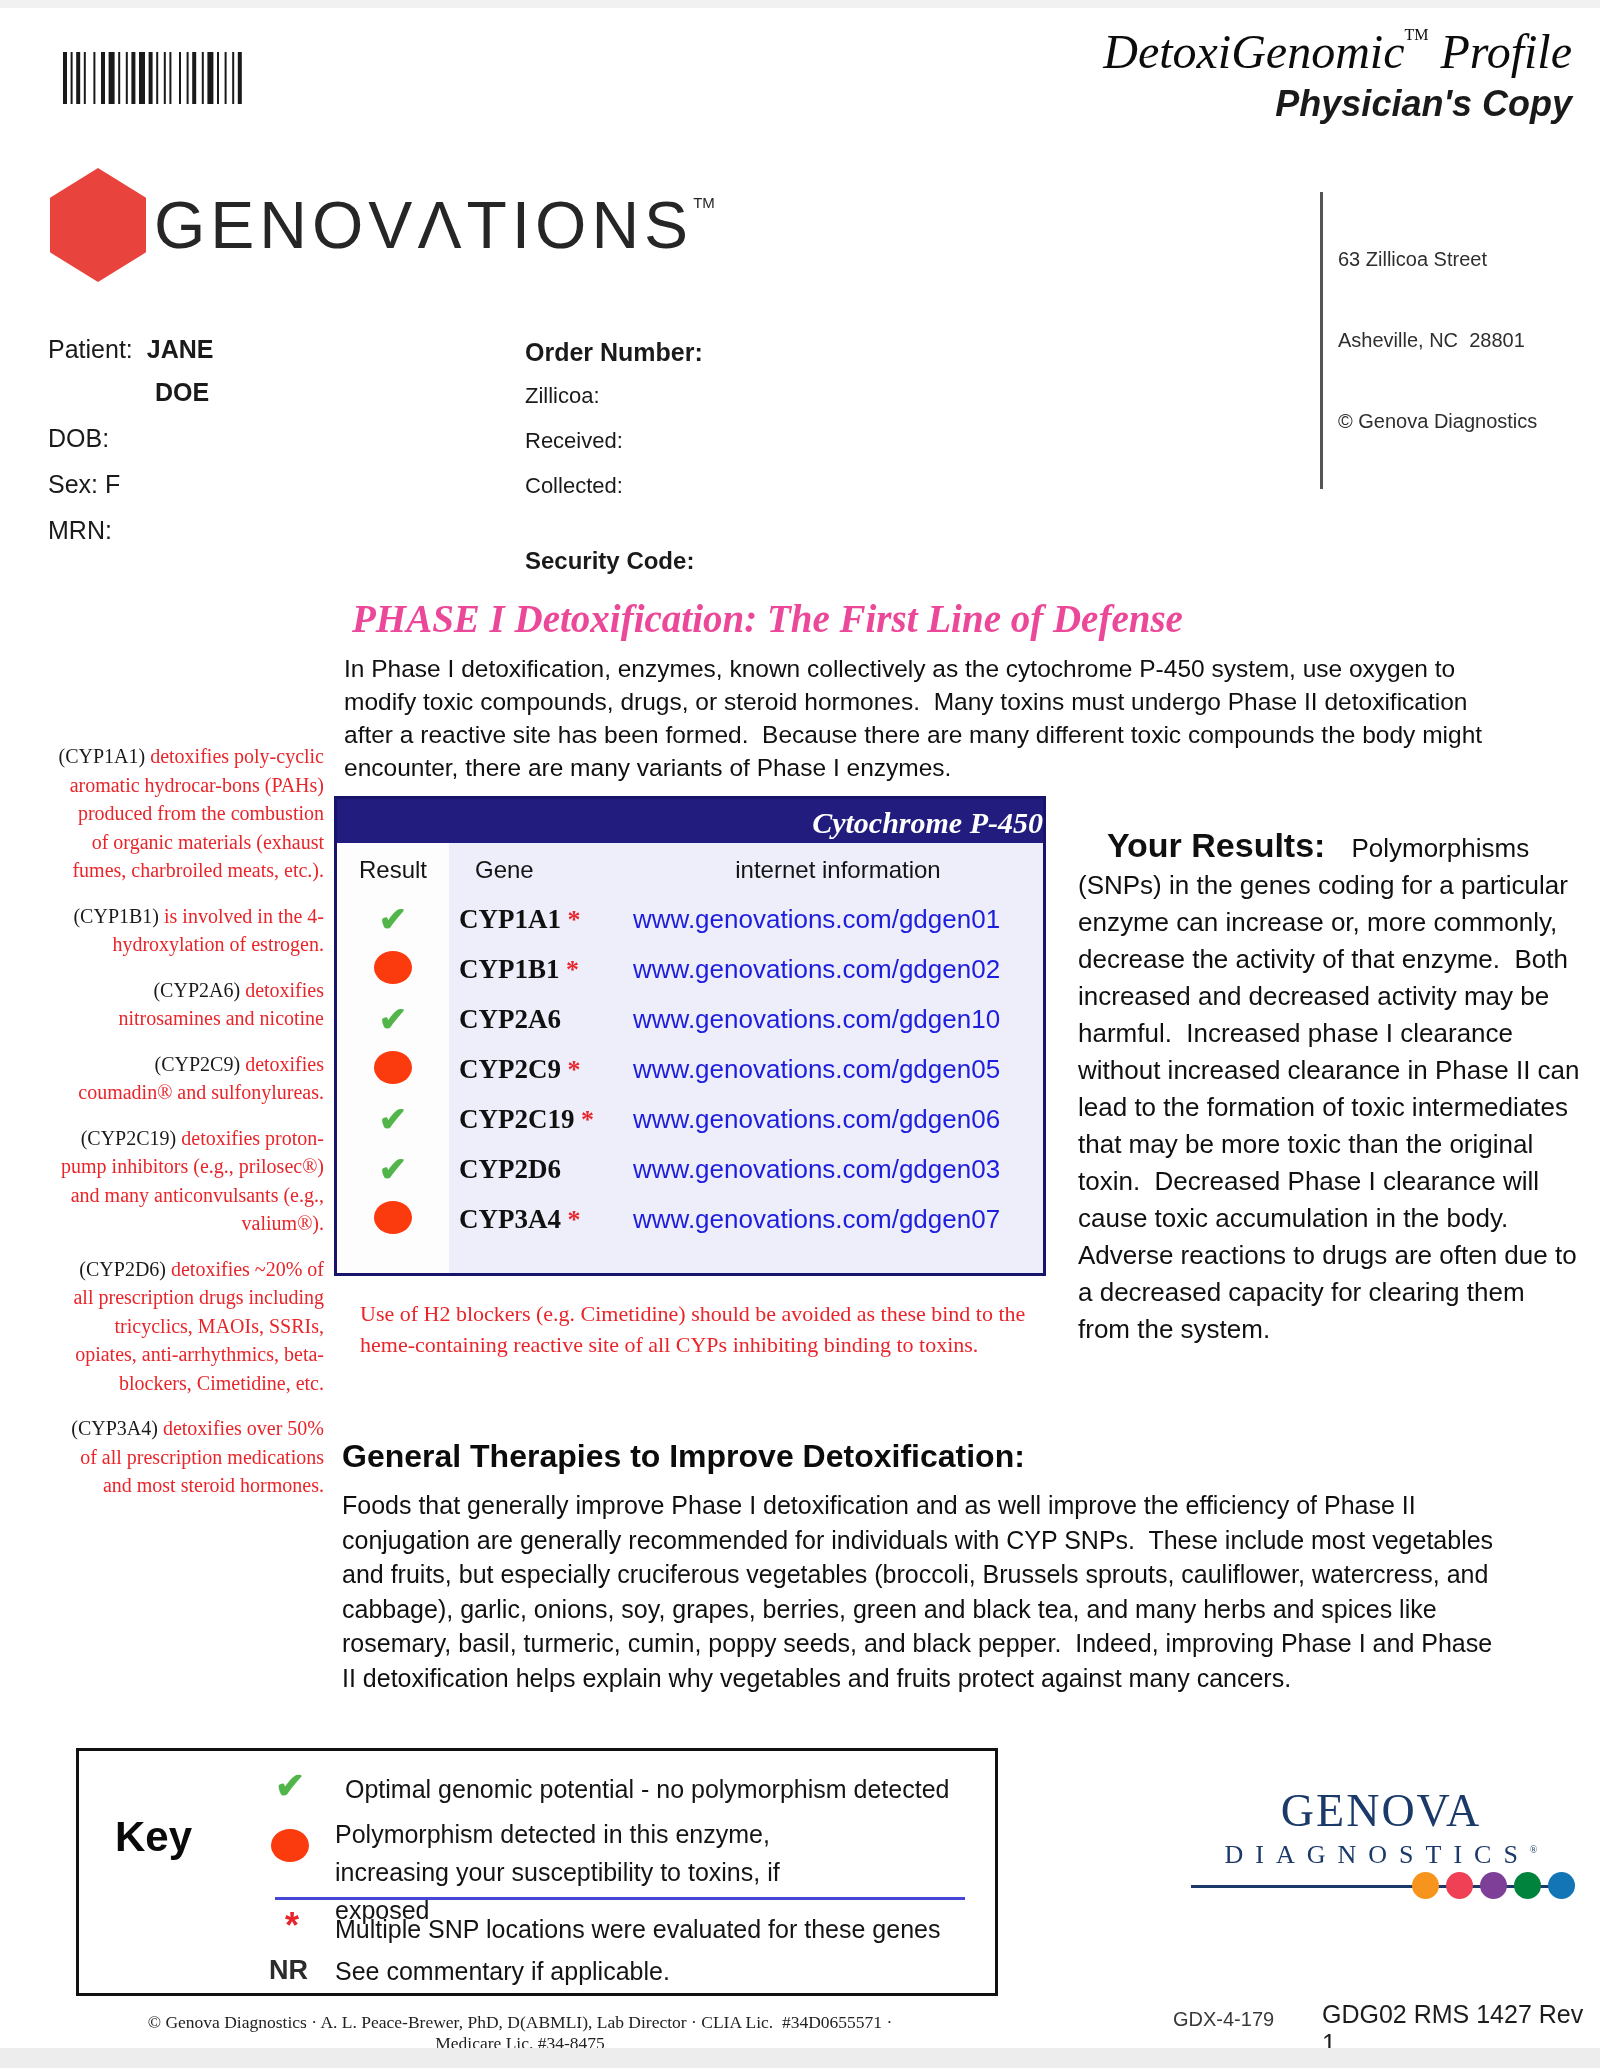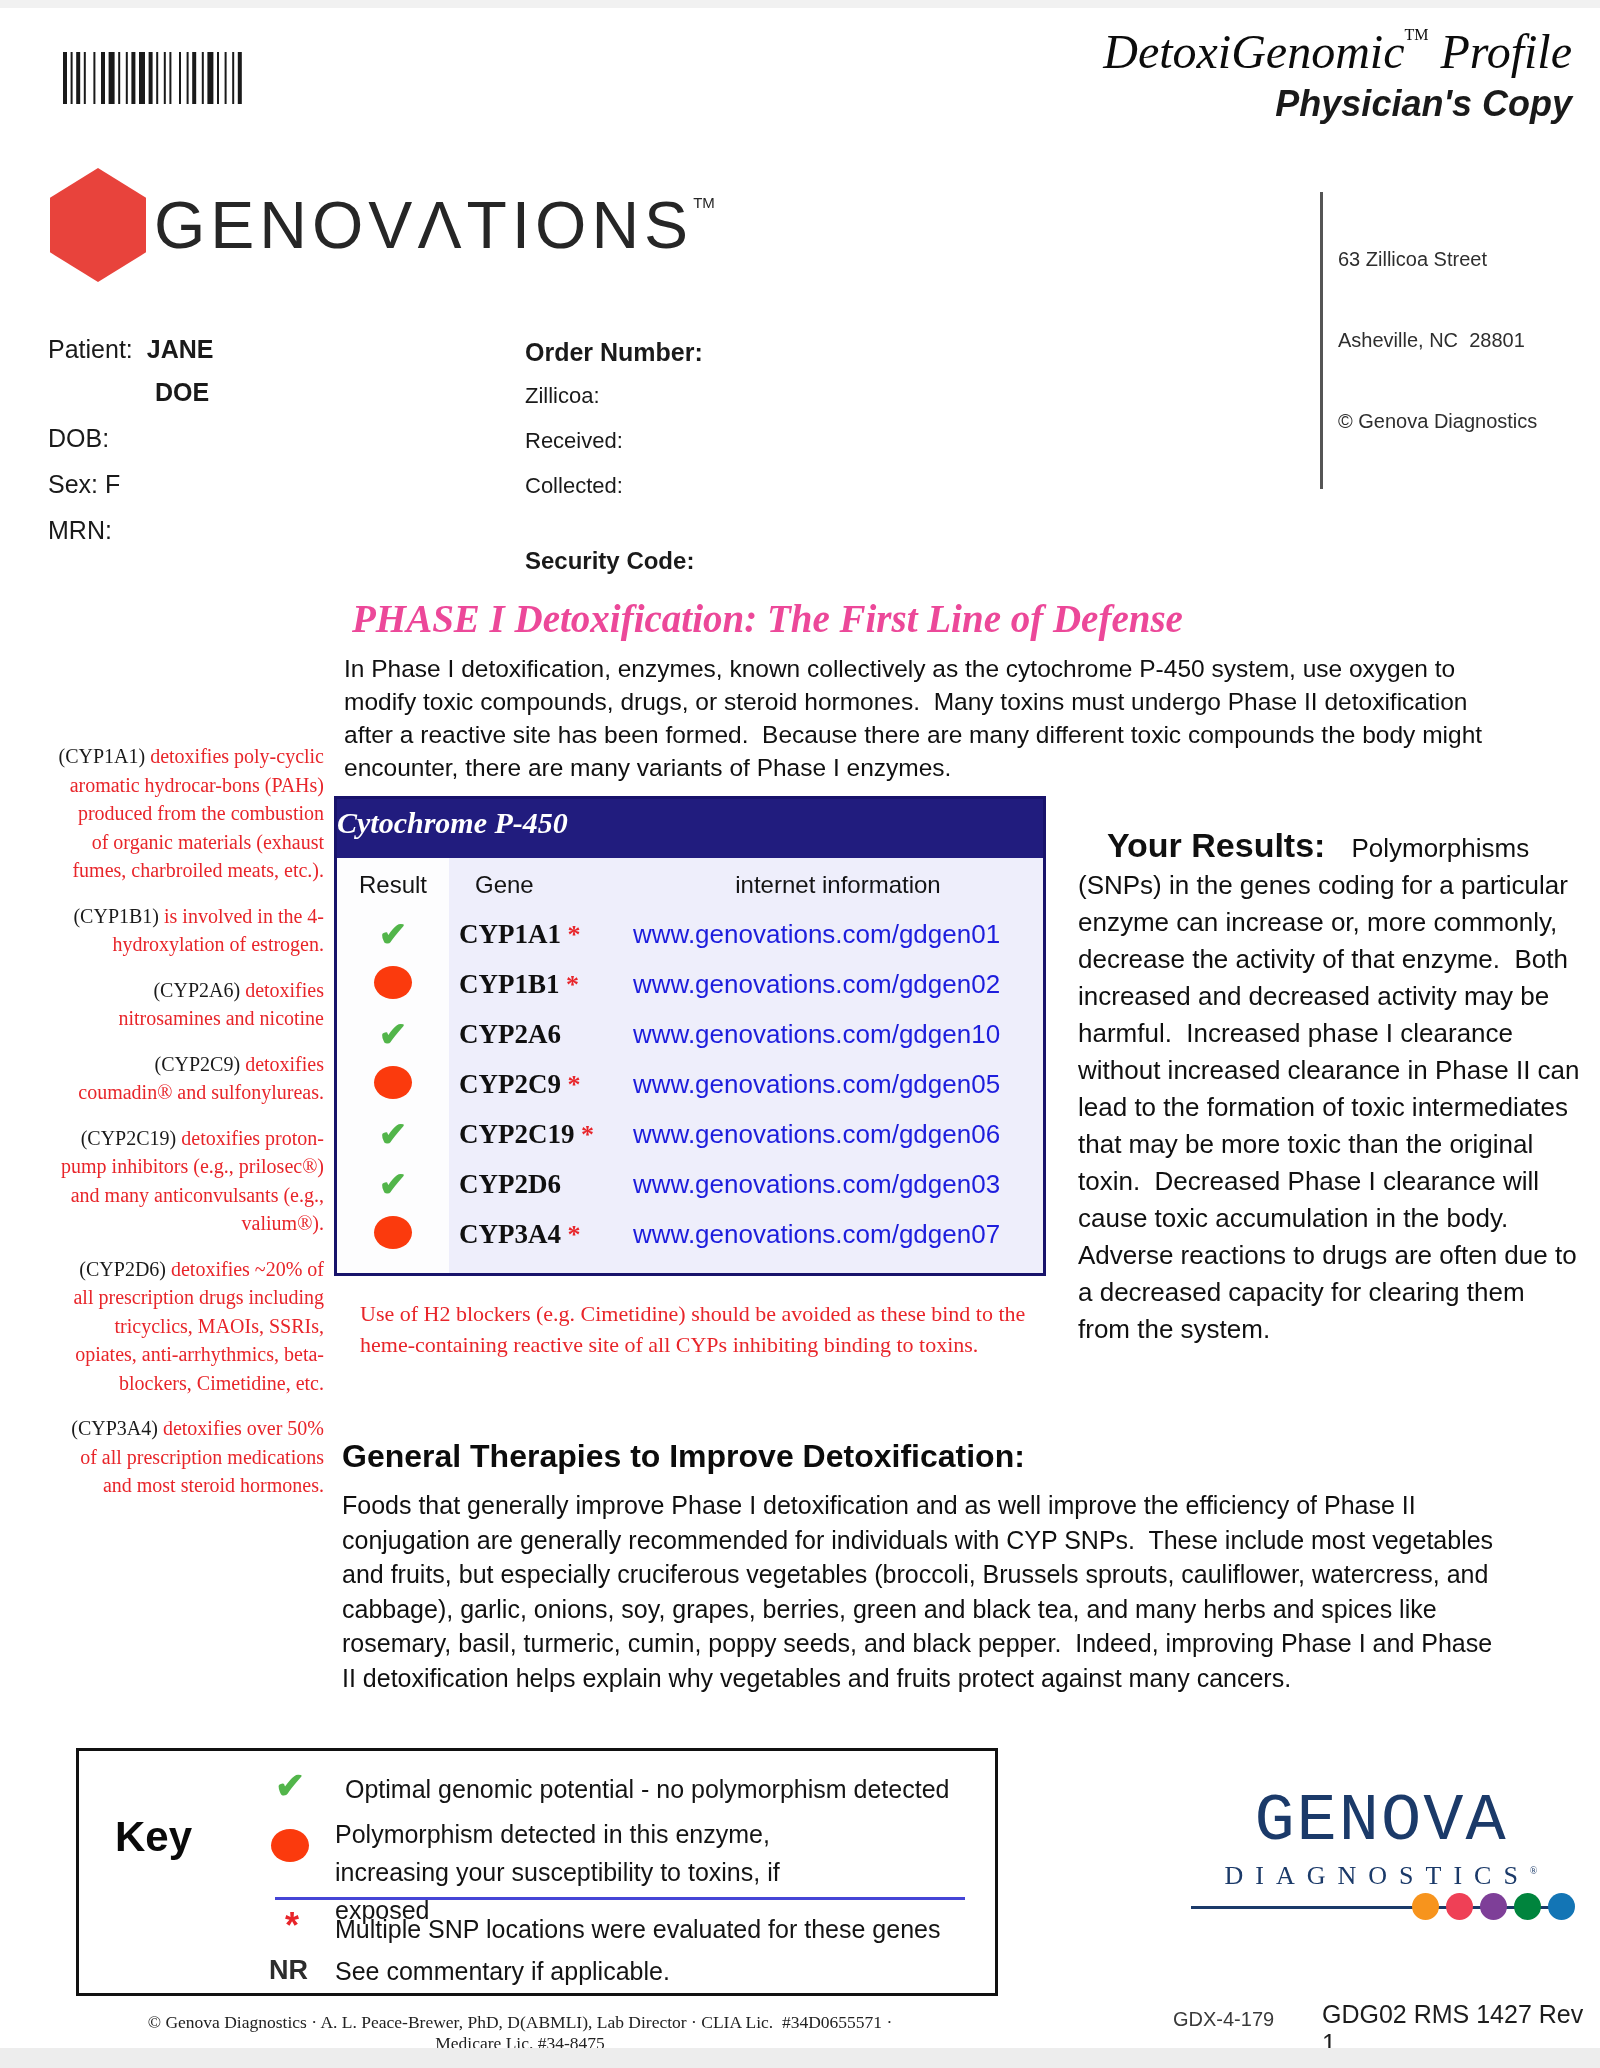--- a/index.html
+++ b/index.html
@@ -50,21 +50,21 @@
   
   .sidebar{position:absolute;left:38px;top:742px;width:266px;text-align:right;margin-left:20px;}
   .sb-item{font-family:"Liberation Serif",serif;font-size:20px;line-height:28.5px;margin:0 0 17px 0;}
   .sb-gene{color:#1a1a1a;}
   .sb-text{color:#e8252a;}
 
   
   .p450-table{position:absolute;left:334px;top:796px;width:712px;height:480px;
               border:3px solid #18136b;box-sizing:border-box;
               background:linear-gradient(90deg,#fdfdfe 0 112px,#eeeefb 112px);}
-  .p450-header{height:59px;background:#211c7e;color:#fff;text-align:left;line-height:47px;
+  .p450-header{height:44px;background:#211c7e;color:#fff;text-align:right;line-height:47px;
                font-family:"Liberation Serif",serif;font-weight:bold;font-style:italic;font-size:30px;}
   .p450-colheads{display:grid;grid-template-columns:112px 184px 1fr;padding-top:13px;
                  font-size:24px;color:#141414;}
   .ch-result{text-align:center;}
   .ch-gene{padding-left:26px;}
   .ch-url{text-align:center;}
   .p450-rows{margin-top:10px;}
   .t-row{display:grid;grid-template-columns:112px 184px 1fr;height:50px;align-items:center;}
   .t-result{text-align:center;}
   .icon-check{color:#52b54a;font-size:34px;font-weight:bold;line-height:1;}
@@ -100,21 +100,21 @@
 
   
   .copyright{position:absolute;left:120px;top:2012px;width:800px;text-align:center;
              font-family:"Liberation Serif",serif;font-size:17.5px;color:#222;}
   .code-left{position:absolute;left:1173px;top:2008px;font-size:20px;color:#3a3a3a;}
   .code-right{position:absolute;left:1322px;top:2000px;font-size:25px;color:#1c1c1c;}
 
   
   .genova-logo{position:absolute;left:1185px;top:1788px;width:392px;text-align:center;
                font-family:"Liberation Serif",serif;color:#1b3a69;}
-  .genova-name{font-size:67px;letter-spacing:2px;line-height:1;font-family:Liberation Mono, monospace;}
+  .genova-name{font-size:46px;letter-spacing:2px;line-height:1;}
   .genova-sub{font-size:26px;letter-spacing:12px;margin-top:6px;white-space:nowrap;}
   .genova-sub sup{font-size:10px;letter-spacing:0;}
   .genova-rule{position:relative;height:30px;margin-top:2px;}
   .genova-line{position:absolute;left:6px;top:13px;width:378px;height:2.5px;background:#1b3a69;}
   .genova-dots{position:absolute;right:2px;top:0;display:flex;gap:7px;}
   .genova-dots span{width:27px;height:27px;border-radius:50%;display:inline-block;}
 </style>
 </head>
 <body>
 

